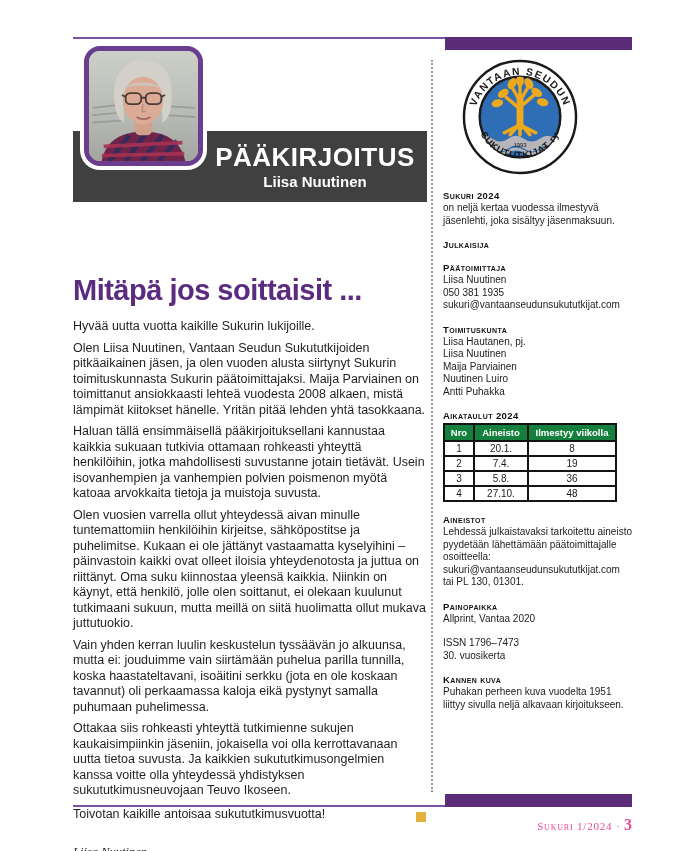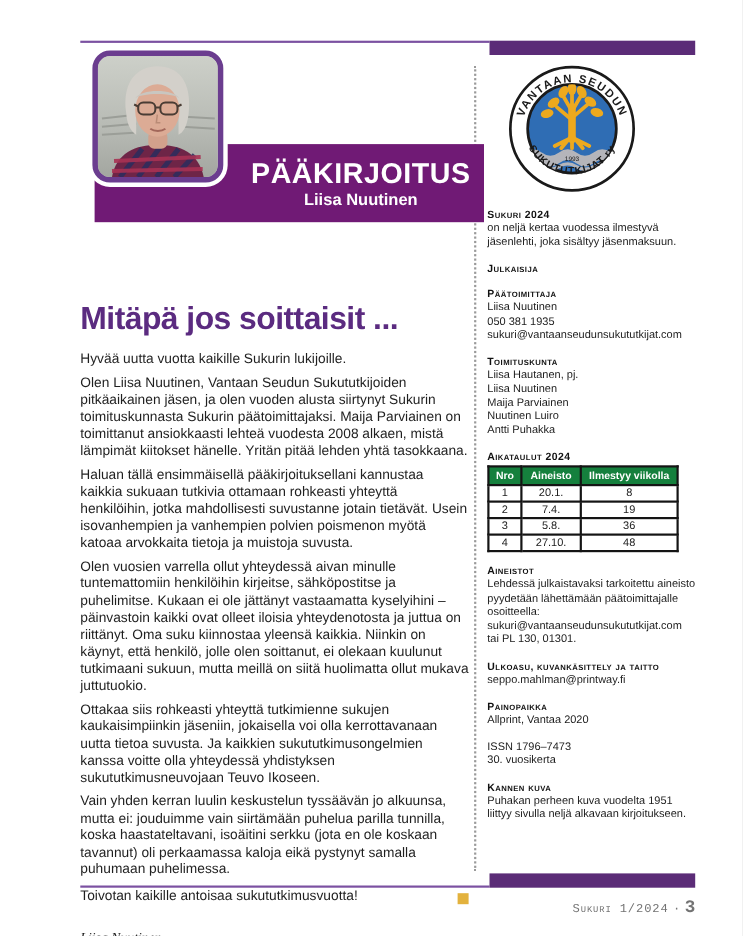--- a/index.html
+++ b/index.html
@@ -15,22 +15,22 @@
   #top-thin    { left:73px;  top:37px;  width:372px; }
   #top-thick   { left:445px; top:37px;  width:187px; }
   #bottom-thin { left:73px;  top:805px; width:372px; }
   #bottom-thick{ left:445px; top:794px; width:187px; }
   #divider {
     position:absolute; left:431px; top:60px; height:732px; width:0;
     border-left:2px dotted #9a9a9a;
   }
   
   #banner {
-    position:absolute; left:86px; top:131px; width:354px; height:71px;
-    background:#701a75;
+    position:absolute; left:73px; top:131px; width:354px; height:71px;
+    background:#404040;
   }
   #banner-texts {
     position:absolute; left:134px; top:0; width:216px; height:71px;
     display:flex; flex-direction:column; align-items:center; justify-content:center;
     color:#ffffff; text-align:center;
   }
   #banner-title { font-size:26px; font-weight:bold; letter-spacing:0.5px; line-height:28px; }
   #banner-author { font-size:15px; font-weight:bold; margin-top:2px; }
   #photo-frame {
     position:absolute; left:84px; top:46px; width:119px; height:120px;
@@ -72,21 +72,21 @@
     padding:2px 3px; border:2px solid #141414; text-align:center; font-size:9.5px;
   }
   #schedule-table td {
     border:2px solid #141414; text-align:center; padding:1px 3px; background:#fff;
   }
   #schedule-table .col-nro { width:30px; }
   #schedule-table .col-aineisto { width:54px; }
   
   #footer {
     position:absolute; right:43px; top:816px; text-align:right;
-    font-family:Liberation Mono, monospace; color:#737373;
+    font-family:Liberation Serif, serif; color:#ec4899;
     display:flex; align-items:baseline; gap:4px;
   }
   #footer .issue { font-variant:small-caps; font-size:11px; letter-spacing:0.8px; }
   #footer .sep { font-size:11px; }
   #footer .pagenum { font-size:16px; font-weight:bold; }
 </style>
 </head>
 <body>
 
 <div id="page">
@@ -152,22 +152,22 @@
       <path d="M52,72 C56,75 63,75 67,72" fill="none" stroke="#a2675a" stroke-width="2"></path>
     </svg>
   </div>
 
   <div id="article">
     <h1>Mitäpä jos soittaisit ...</h1>
     <p>Hyvää uutta vuotta kaikille Sukurin lukijoille.</p>
     <p>Olen Liisa Nuutinen, Vantaan Seudun Sukututkijoiden pitkäaikainen jäsen, ja olen vuoden alusta siirtynyt Sukurin toimituskunnasta Sukurin päätoimittajaksi. Maija Parviainen on toimittanut ansiokkaasti lehteä vuodesta 2008 alkaen, mistä lämpimät kiitokset hänelle. Yritän pitää lehden yhtä tasokkaana.</p>
     <p>Haluan tällä ensimmäisellä pääkirjoituksellani kannustaa kaikkia sukuaan tutkivia ottamaan rohkeasti yhteyttä henkilöihin, jotka mahdollisesti suvustanne jotain tietävät. Usein isovanhempien ja vanhempien polvien poismenon myötä katoaa arvokkaita tietoja ja muistoja suvusta.</p>
     <p>Olen vuosien varrella ollut yhteydessä aivan minulle tuntemattomiin henkilöihin kirjeitse, sähköpostitse ja puhelimitse. Kukaan ei ole jättänyt vastaamatta kyselyihini – päinvastoin kaikki ovat olleet iloisia yhteydenotosta ja juttua on riittänyt. Oma suku kiinnostaa yleensä kaikkia. Niinkin on käynyt, että henkilö, jolle olen soittanut, ei olekaan kuulunut tutkimaani sukuun, mutta meillä on siitä huolimatta ollut mukava juttutuokio.</p>
+    <p>Vain yhden kerran luulin keskustelun tyssäävän jo alkuunsa, mutta ei: jouduimme vain siirtämään puhelua parilla tunnilla, koska haastateltavani, isoäitini serkku (jota en ole koskaan tavannut) oli perkaamassa kaloja eikä pystynyt samalla puhumaan puhelimessa.</p>
     <p>Ottakaa siis rohkeasti yhteyttä tutkimienne sukujen kaukaisimpiinkin jäseniin, jokaisella voi olla kerrottavanaan uutta tietoa suvusta. Ja kaikkien sukututkimusongelmien kanssa voitte olla yhteydessä yhdistyksen sukututkimusneuvojaan Teuvo Ikoseen.</p>
-    <p>Vain yhden kerran luulin keskustelun tyssäävän jo alkuunsa, mutta ei: jouduimme vain siirtämään puhelua parilla tunnilla, koska haastateltavani, isoäitini serkku (jota en ole koskaan tavannut) oli perkaamassa kaloja eikä pystynyt samalla puhumaan puhelimessa.</p>
     <div class="last-line">
       <p>Toivotan kaikille antoisaa sukututkimusvuotta!</p>
       <span id="end-mark"></span>
     </div>
     <div id="signature">
       <div class="sig-name">Liisa Nuutinen</div>
       <div class="sig-email">sukuri@vantaanseudunsukututkijat.com</div>
     </div>
   </div>
 
@@ -272,24 +272,20 @@
           </tr>
         </tbody>
       </table>
     </div>
 
     <div class="side-section">
       <div class="side-heading">Aineistot</div>
       <div class="side-body">Lehdessä julkaistavaksi tarkoitettu aineisto pyydetään lähettämään päätoimittajalle osoitteella: sukuri@vantaanseudunsukututkijat.com tai PL 130, 01301.</div>
     </div>
 
-    <div class="side-section">
-      <div class="side-heading">Ulkoasu, kuvankäsittely ja taitto</div>
-      <div class="side-body">seppo.mahlman@printway.fi</div>
-    </div>
 
     <div class="side-section">
       <div class="side-heading">Painopaikka</div>
       <div class="side-body">Allprint, Vantaa 2020</div>
     </div>
 
     <div class="side-section">
       <div class="side-line">ISSN 1796–7473</div>
       <div class="side-line">30. vuosikerta</div>
     </div>

